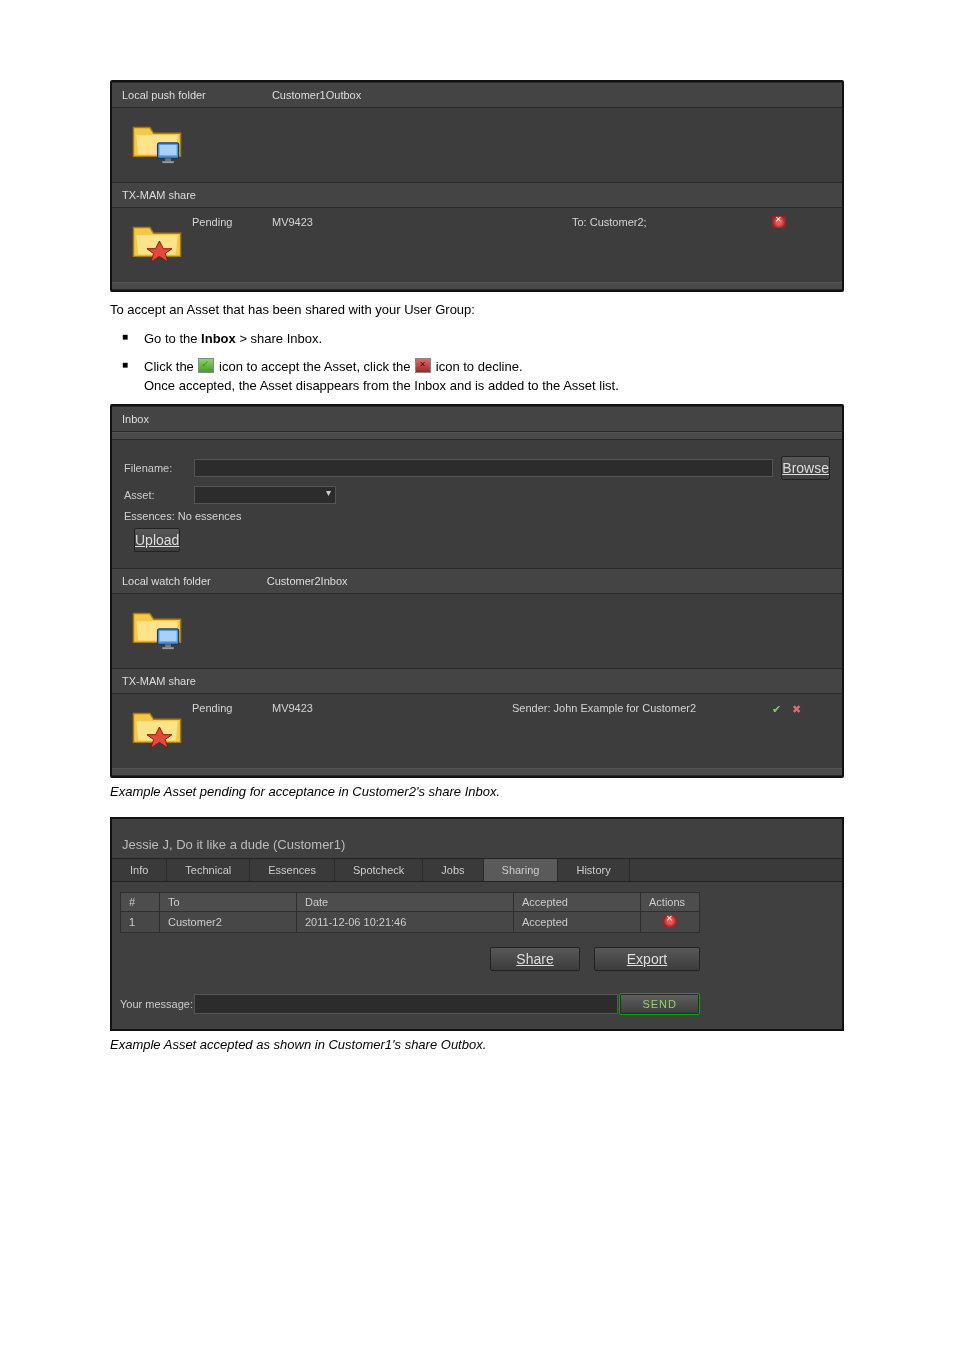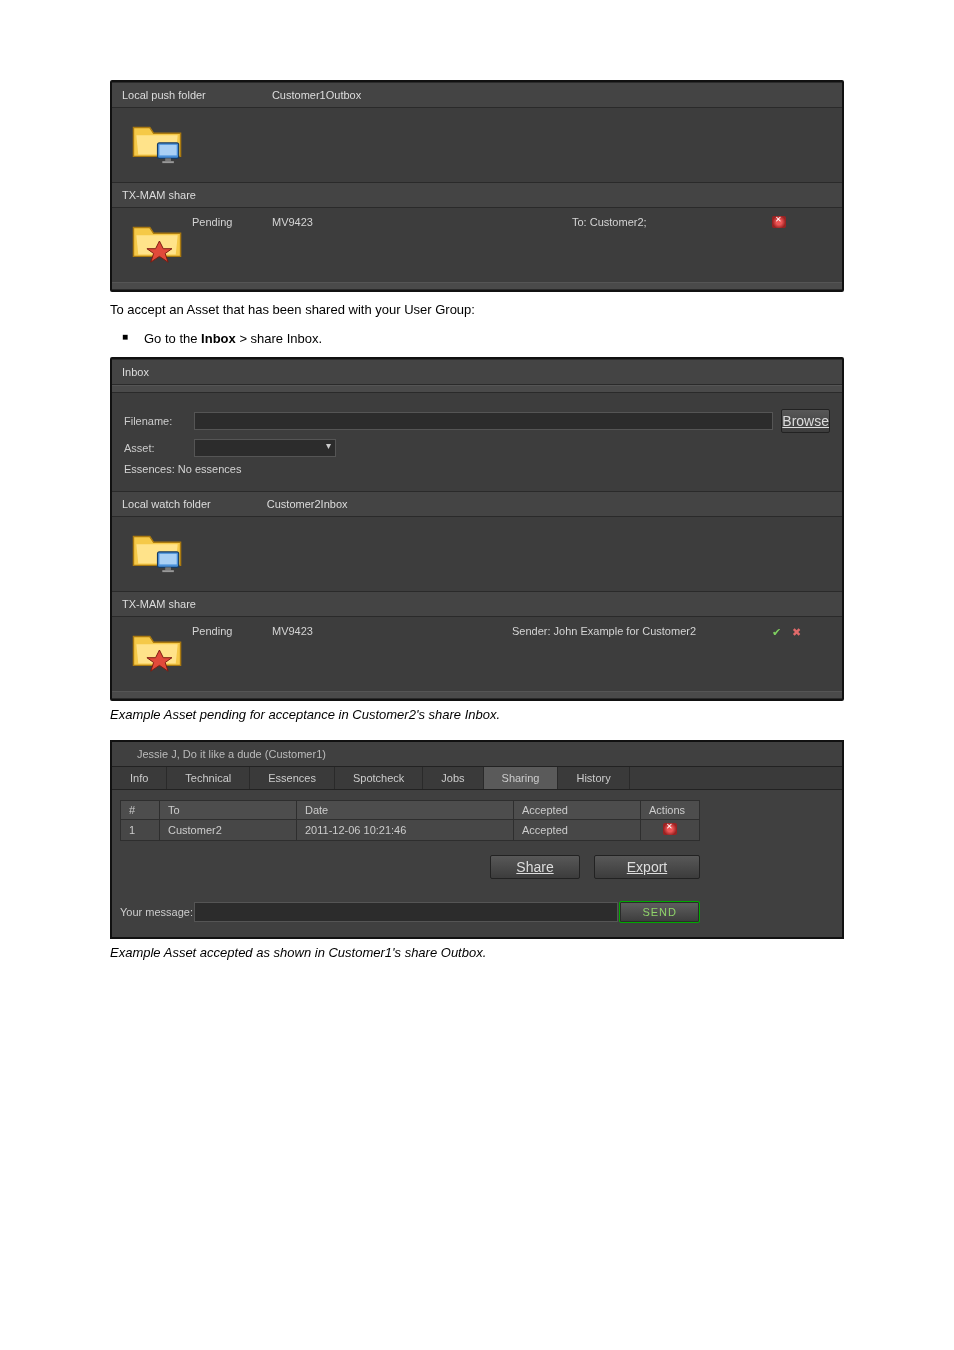--- a/index.html
+++ b/index.html
@@ -108,21 +108,21 @@
     position:relative;
   }
   .dropdown::after{
     content:"▾"; color:#ccc; position:absolute; right:4px; top:0; font-size:10px;
   }
 
   
   .sharing-panel {
     background:#404040; color:#ccc; border:2px solid #111; font-size:11px;
   }
-  .sharing-title { padding:6px 25px; color:#bbb; font-size:11px; }
+  .sharing-title { padding:6px 10px; color:#bbb; font-size:13px;margin-top:12px; }
   .tabs { display:flex; background:#3a3a3a; border-top:1px solid #222; border-bottom:1px solid #222;}
   .tab {
     padding:5px 18px; color:#ccc; font-size:11px; border-right:1px solid #2a2a2a;
     cursor:pointer;
   }
   .tab.active { background:#5a5a5a; }
   .share-table { width: 580px; margin:10px 0 0 8px; border-collapse:collapse; font-size:11px;}
   .share-table th, .share-table td {
     border:1px solid #2e2e2e; padding:3px 8px; text-align:left; color:#ccc;
     background:#474747;
@@ -211,37 +211,44 @@
     <div class="divider-bar"></div>
   </div>
 
 
   <div class="body-text">To accept an Asset that has been shared with your User Group:</div>
 
   <ul class="bullets">
     <li>
       <span>Go to the </span><b>Inbox</b><span> &gt; share Inbox.</span>
     </li>
+    <li>
+      <span>Click the </span><span class="inline-icon accept"></span><span> icon to accept the Asset, click the </span><span class="inline-icon decline"></span><span> icon to decline.</span><br>
+      <span>Once accepted, the Asset disappears from the Inbox and is added to the Asset list.</span>
+    </li>
   </ul>
 
   <div class="panel">
     <div class="section-header">Inbox</div>
     <div class="divider-bar"></div>
     <div class="form-area">
       <div class="form-row">
         <div class="form-label">Filename:</div>
         <div class="text-input filename-input"></div>
         <button class="btn">Browse</button>
       </div>
       <div class="form-row">
         <div class="form-label">Asset:</div>
         <div class="dropdown"></div>
       </div>
       <div class="form-row">
         <div>Essences: No essences</div>
+      </div>
+      <div class="form-row">
+        <button class="btn" style="margin-left:10px;">Upload</button>
       </div>
     </div>
     <div class="section-header">
       <span>Local watch folder</span>
       <span style="display:inline-block; width:50px;"></span>
       <span>Customer2Inbox</span>
     </div>
     <div class="row">
       <div class="folder-cell">
         <svg class="folder" viewBox="0 0 56 52">

